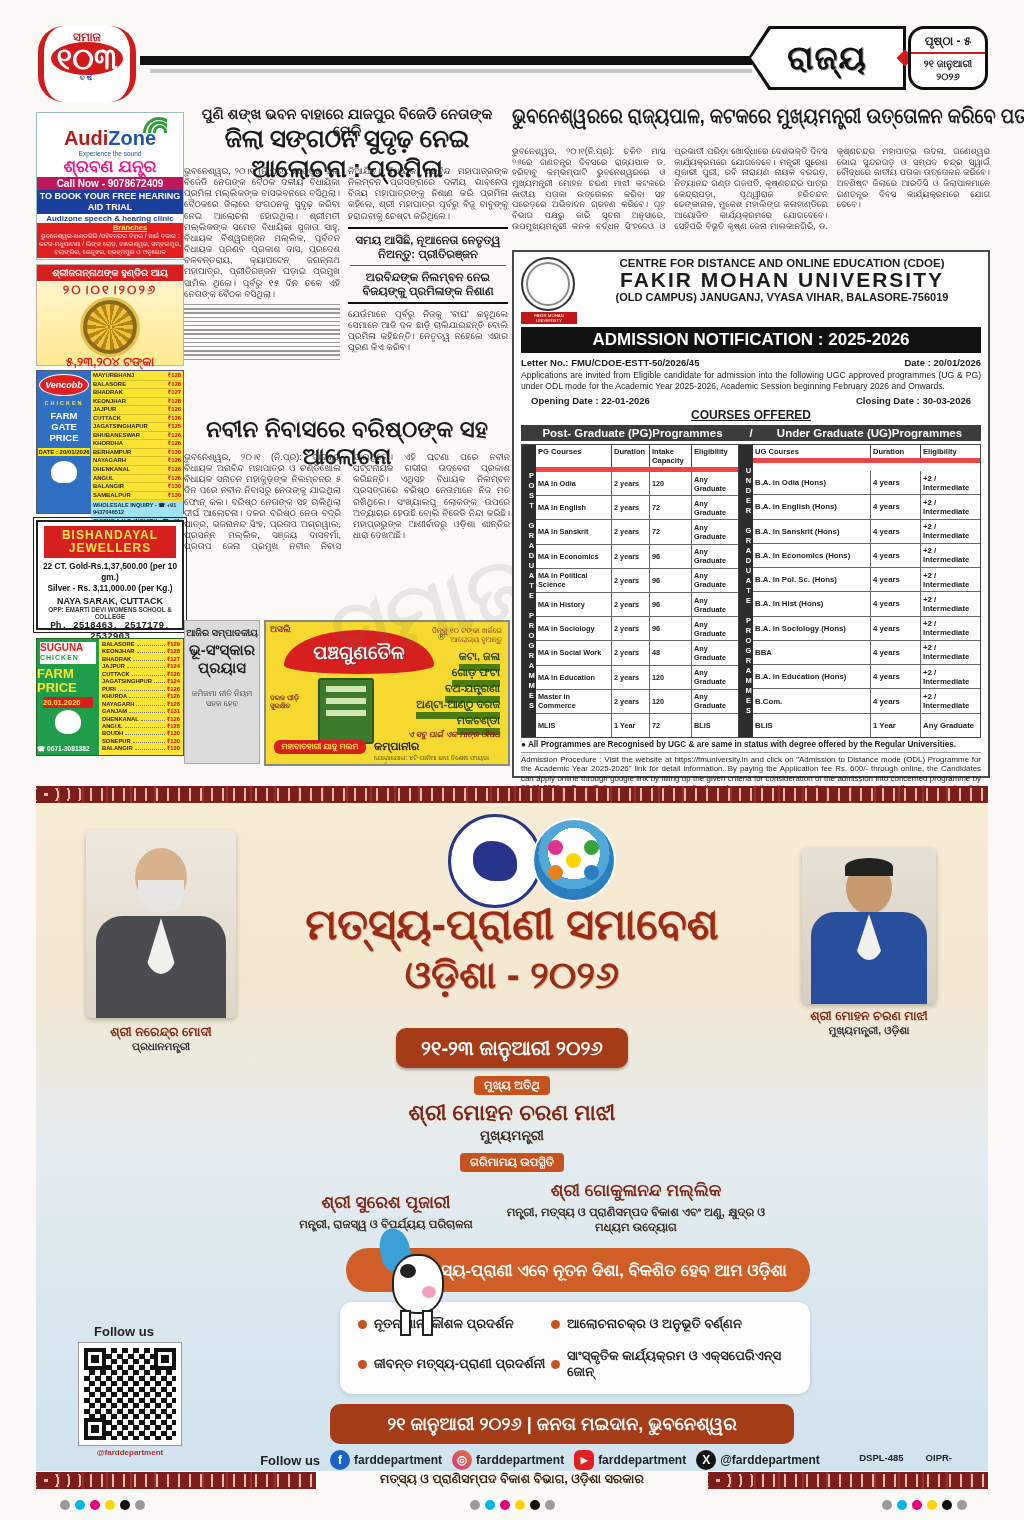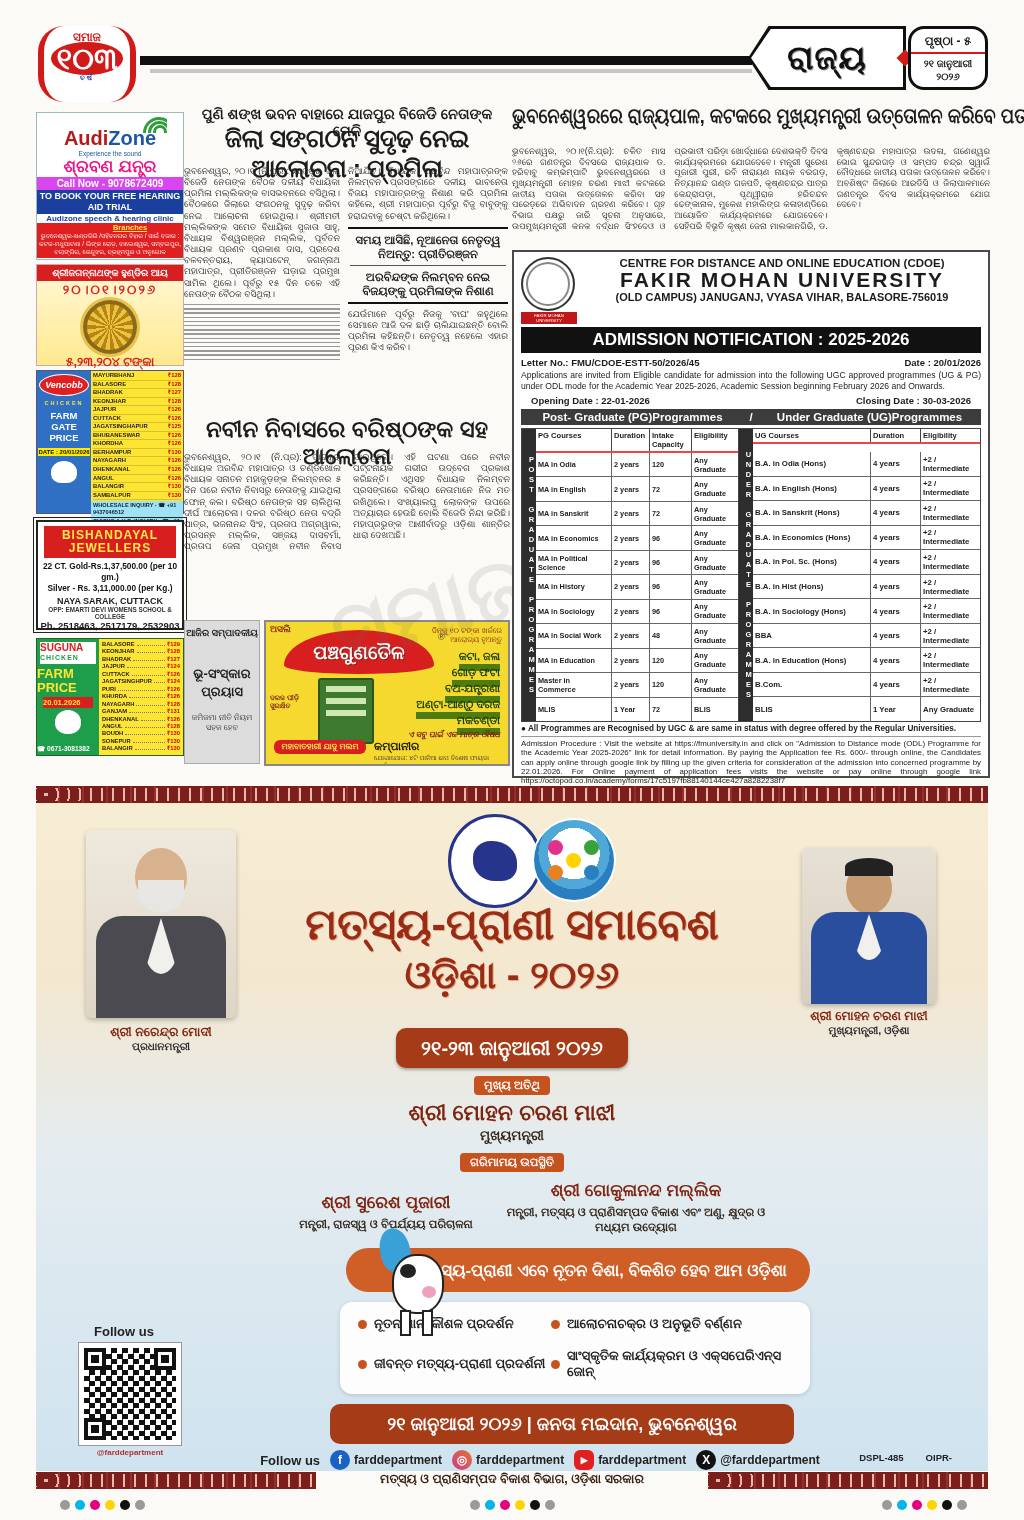--- a/index.html
+++ b/index.html
@@ -32,21 +32,21 @@
   #cap .d{font-size:10px;font-weight:bold;border-top:2px solid #d11a1a;margin-top:4px;padding-top:3px;line-height:1.3;}
   .reddiamond{width:12px;height:12px;background:#d11a1a;transform:rotate(45deg);}
 
   
   .adbox{box-sizing:border-box;}
   #audizone{left:36px;top:112px;width:148px;height:148px;border:1px solid #9bb;background:#fff;font-size:0;}
   #audizone .brand{font-size:20px;font-weight:bold;padding-top:14px;text-align:center;}
   #audizone .brand .a{color:#b01c1c;} #audizone .brand .z{color:#1b57a6;}
   #audizone .tag{font-size:6.5px;color:#1b57a6;text-align:center;}
   #audizone .odia{font-size:17px;font-weight:bold;color:#e8178a;text-align:center;line-height:20px;}
-  #audizone .call{background:#d946ef;color:#fff;font-size:10px;font-weight:bold;text-align:center;padding:1px 8px;}
+  #audizone .call{background:#be185d;color:#fff;font-size:10px;font-weight:bold;text-align:center;padding:1px 8px;}
   #audizone .blue{background:#1b3f9e;color:#fff;font-size:9px;font-weight:bold;text-align:center;line-height:11px;padding:1px 0;}
   #audizone .clinic{font-size:8px;color:#1b3f9e;font-weight:bold;text-align:center;}
   #audizone .branches{background:#e02020;color:#fff;font-size:6.3px;text-align:center;line-height:8px;padding:1px 2px 2px;}
   #audizone .branches .bl{color:#ffe94d;font-weight:bold;font-size:7.5px;text-decoration:underline;padding-left:40px;}
   .wifi{position:absolute;right:16px;top:4px;width:30px;height:16px;overflow:hidden;}
   .wifi i{position:absolute;border:3px solid #2f9e3a;border-radius:50%;display:block;}
   .wifi i:nth-child(1){width:8px;height:8px;right:0;top:8px;}
   .wifi i:nth-child(2){width:17px;height:17px;right:-4px;top:4px;}
   .wifi i:nth-child(3){width:26px;height:26px;right:-8px;top:0;}
 
@@ -71,21 +71,21 @@
   .vrow{display:flex;justify-content:space-between;border-bottom:1px solid #d8c12a;font-size:5.9px;line-height:7.55px;}
   .vrow .vn{color:#222;font-weight:bold;} .vrow .vp{color:#c00;font-weight:bold;}
   #vencobb .ph{background:#9fe2f5;color:#123;font-size:5.6px;font-weight:bold;padding:1px 2px;line-height:7px;}
 
   #bishan{left:36px;top:520px;width:148px;height:110px;border:2px solid #222;outline:1px solid #222;outline-offset:2px;
       background:#fff;text-align:center;}
   #bishan .band{background:#d81f1f;margin:4px 6px 3px;padding:3px 0;color:#ffe94d;font-weight:bold;font-size:12px;line-height:13px;letter-spacing:1px;}
   #bishan .ln{font-size:8.3px;font-weight:bold;color:#111;line-height:11px;}
   #bishan .addr{font-size:9px;font-weight:bold;margin-top:2px;}
   #bishan .opp{font-size:6.3px;font-weight:bold;color:#333;}
-  #bishan .ph{font-size:9.5px;font-weight:bold;}
+  #bishan .ph{font-size:9.5px;font-weight:bold;font-family:Liberation Mono, monospace;}
 
   #suguna{left:36px;top:638px;width:148px;height:118px;border:1px solid #262;display:flex;background:#1e9e4a;}
   #suguna .lft{width:62px;color:#fff;position:relative;}
   #suguna .chip{background:#fff;color:#d81f1f;font-weight:bold;font-size:10px;line-height:10px;margin:3px 3px 0;padding:1px 0;}
   #suguna .chip small{display:block;color:#1e9e4a;font-size:7px;letter-spacing:1px;}
   #suguna .fp{color:#ffe533;font-weight:bold;font-size:13px;line-height:14px;margin-top:3px;}
   #suguna .dt{background:#d81f1f;color:#ffe533;font-size:7.5px;font-weight:bold;margin:2px 6px;padding:1px 0;}
   #suguna .hen{margin:1px auto;width:26px;height:24px;background:#fff;border-radius:50% 50% 45% 45%;}
   #suguna .ph{position:absolute;bottom:2px;left:0;right:0;font-size:6.6px;font-weight:bold;}
   #suguna .rgt{flex:1;background:#ffe533;padding:2px 3px;}
@@ -103,21 +103,21 @@
   .inset .q1{font-size:11.5px;font-weight:bold;line-height:14px;}
   .inset .q2{font-size:11.5px;font-weight:bold;line-height:14px;border-top:1px solid #555;margin-top:4px;padding-top:4px;}
   #a2head{left:184px;top:416px;width:326px;font-size:23px;}
   #a2body{left:184px;top:452px;width:326px;height:160px;column-count:2;column-gap:12px;}
   #a3head{left:512px;top:104px;width:560px;font-size:21px;transform:scaleX(.855);transform-origin:left top;white-space:nowrap;}
   #a3body{left:512px;top:146px;width:478px;height:98px;column-count:3;column-gap:9px;font-size:8.6px;}
 
   
   #edbox{left:184px;top:620px;width:76px;height:144px;background:#dcdcdc;border:1px solid #aaa;text-align:center;box-sizing:border-box;padding-top:6px;}
   #edbox .lab{font-size:9.5px;font-weight:bold;}
-  #edbox .ttl{font-size:13px;font-weight:bold;margin-top:26px;line-height:18px;}
+  #edbox .ttl{font-size:15px;font-weight:bold;margin-top:2px;line-height:18px;}
   #edbox .sub{font-size:8px;color:#333;margin-top:12px;line-height:10px;}
   #oilad{left:264px;top:620px;width:246px;height:146px;background:#f5d92e;border:2px solid #888;box-sizing:border-box;overflow:hidden;}
   #oilad .asli{position:absolute;left:4px;top:2px;font-size:9px;font-weight:bold;color:#7c1f1c;}
   #oilad .arc{position:absolute;left:18px;top:8px;width:150px;height:44px;background:#d81f1f;border-radius:50% 50% 50% 50%/80% 80% 20% 20%;
       color:#fff;font-weight:bold;font-size:19px;text-align:center;line-height:46px;text-shadow:1px 1px 0 #7c1f1c;}
   #oilad .reg{position:absolute;left:172px;top:10px;font-size:9px;color:#333;}
   #oilad .box{position:absolute;left:52px;top:56px;width:52px;height:62px;background:#3e7a2e;border:2px solid #2a5420;border-radius:3px;}
   #oilad .box i{display:block;margin:6px 6px 0;height:6px;background:#cfe7b0;}
   #oilad .tr{position:absolute;right:6px;top:4px;width:100px;text-align:right;font-size:7.5px;color:#7c1f1c;line-height:9px;}
   #oilad .it{position:absolute;right:8px;text-align:right;font-weight:bold;color:#1c4310;border-bottom:7px solid #4d7c0f;padding-bottom:1px;}
@@ -141,21 +141,21 @@
   #notif .para{font-size:8.6px;text-align:justify;line-height:10.5px;margin-top:2px;}
   #notif .ocrow{display:flex;justify-content:space-between;font-size:9.5px;font-weight:bold;margin:4px 10px 0;}
   #notif .co{font-size:12px;font-weight:bold;text-align:center;text-decoration:underline;margin-top:2px;}
   #notif .progbar{display:flex;background:#3c3c3c;color:#fff;font-weight:bold;font-size:11.5px;margin-top:3px;}
   #notif .progbar span{flex:1;text-align:center;padding:2px 0;}
   #tblwrap{display:flex;margin-top:3px;border:1px solid #444;height:292px;}
   .vbar{width:14px;background:#2d2d2d;color:#fff;font-size:7.5px;font-weight:bold;
         writing-mode:vertical-rl;text-orientation:upright;text-align:center;letter-spacing:1px;flex:none;}
   #pgt{width:202px;border-right:1px solid #444;display:flex;flex-direction:column;}
   #ugt{flex:1;display:flex;flex-direction:column;gap:8px;}
-  .thead{display:grid;font-size:7.6px;font-weight:bold;border-bottom:2px solid #ef4444;}
+  .thead{display:grid;font-size:7.6px;font-weight:bold;border-bottom:5px solid #ef4444;}
   #pgt .thead{grid-template-columns:76px 38px 42px 1fr;}
   #ugt .thead{grid-template-columns:118px 50px 1fr;}
   .thead span{padding:2px 2px;border-right:1px solid #444;}
   .thead span:last-child{border-right:none;}
   .pgr{display:grid;grid-template-columns:76px 38px 42px 1fr;font-size:7.3px;flex:1;border-bottom:1px solid #666;}
   .ugr{display:grid;grid-template-columns:118px 50px 1fr;font-size:7.8px;flex:1;border-bottom:1px solid #666;}
   .pgr span,.ugr span{padding:2px 2px;border-right:1px solid #666;display:flex;align-items:center;font-weight:bold;color:#222;}
   .pgr span:last-child,.ugr span:last-child{border-right:none;}
   .pgr:last-child,.ugr:last-child{border-bottom:none;}
   .note{font-size:8.2px;font-weight:bold;line-height:9.8px;margin-top:1px;}
@@ -507,20 +507,21 @@
     <div class="blackbar">ADMISSION NOTIFICATION : 2025-2026</div>
     <div class="lrow">
       <span>Letter No.: FMU/CDOE-ESTT-50/2026/45</span>
       <span>Date : 20/01/2026</span>
     </div>
     <div class="para">Applications are invited from Eligible candidate for admission into the following UGC approved programmes (UG &amp; PG) under ODL mode for the Academic Year 2025-2026, Academic Session beginning February 2026 and Onwards.</div>
     <div class="ocrow">
       <span>Opening Date : 22-01-2026</span>
       <span>Closing Date : 30-03-2026</span>
     </div>
+    <div class="co">COURSES OFFERED</div>
     <div class="progbar">
       <span>Post- Graduate (PG)Programmes</span>
       <span style="flex:0 0 14px;">/</span>
       <span>Under Graduate (UG)Programmes</span>
     </div>
     <div id="tblwrap">
       <div class="vbar">POST GRADUATE PROGRAMMES</div>
       <div id="pgt">
         <div class="thead">
             <span>PG Courses</span>

